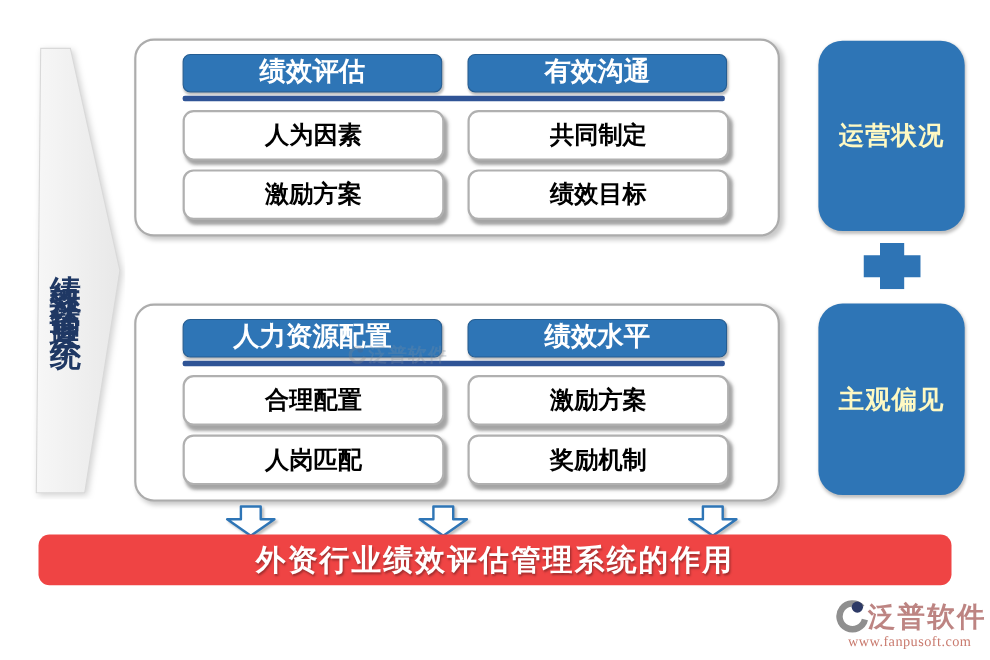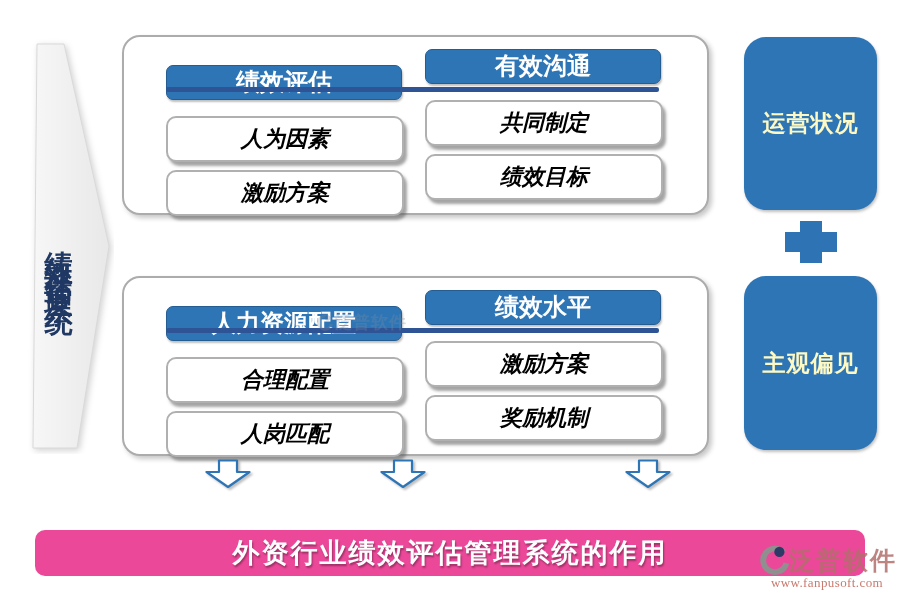--- a/index.html
+++ b/index.html
@@ -22,50 +22,50 @@
     box-shadow:3px 3px 5px rgba(0,0,0,0.22);
   }
   #panel-top{top:35px;}
   #panel-bottom{top:276px;}
   .col-header{
     position:absolute;top:12px;width:234px;height:33px;
     background:#2E75B6;border:1px solid #255D92;border-radius:7px;
     color:#ffffff;font-size:24px;font-weight:bold;text-align:center;line-height:33px;
     box-shadow:1px 2px 2px rgba(0,0,0,0.25);
   }
-  .col1{left:42px;margin-top:16px;} .col2{left:301px;}
+  .col1{left:42px;} .col2{left:301px;}
   .header-underline{
     position:absolute;left:42px;top:50px;width:493px;height:5px;
     background:#2F5496;border-radius:2px;
   }
   .item-box{
     position:absolute;width:234px;height:42px;
     background:#ffffff;border:2px solid #B0B0B0;border-radius:10px;
     box-shadow:3px 4px 3px rgba(90,90,90,0.55);
-    color:#000000;font-size:22px;font-weight:bold;text-align:center;line-height:42px;font-style:italic;
+    color:#000000;font-size:22px;font-weight:bold;text-align:center;line-height:42px;
   }
   .row1{top:63px;} .row2{top:117px;}
   
   .side-box{
     position:absolute;left:744px;width:133px;
     background:#2E75B6;border-radius:22px;
     color:#fef9c3;font-size:23px;font-weight:bold;letter-spacing:1px;
     display:flex;align-items:center;justify-content:center;
     box-shadow:1px 2px 3px rgba(0,0,0,0.25);
   }
   #side-box-top{top:37px;height:173px;}
   #side-box-bottom{top:276px;height:174px;}
   #plus-icon{position:absolute;left:785px;top:221px;}
   
   .down-arrow{position:absolute;top:459px;filter:drop-shadow(2px 2px 1px rgba(0,0,0,0.25));}
   #arrow-1{left:205px;} #arrow-2{left:380px;} #arrow-3{left:625px;}
   
   #footer-banner{
-    position:absolute;left:35px;top:530px;width:830px;height:46px;
-    background:#ec4899;border-radius:10px;
+    position:absolute;left:35px;top:486px;width:830px;height:46px;
+    background:#ef4444;border-radius:10px;
     color:#ffffff;font-size:27px;font-weight:bold;letter-spacing:2px;
     text-align:center;line-height:46px;
     text-shadow:1px 2px 2px rgba(0,0,0,0.35);
   }
   
   #watermark-center{
     position:absolute;left:315px;top:311px;opacity:0.28;
     display:flex;align-items:center;gap:2px;color:#7F8FA0;
     font-size:17px;font-weight:bold;letter-spacing:1px;
   }

